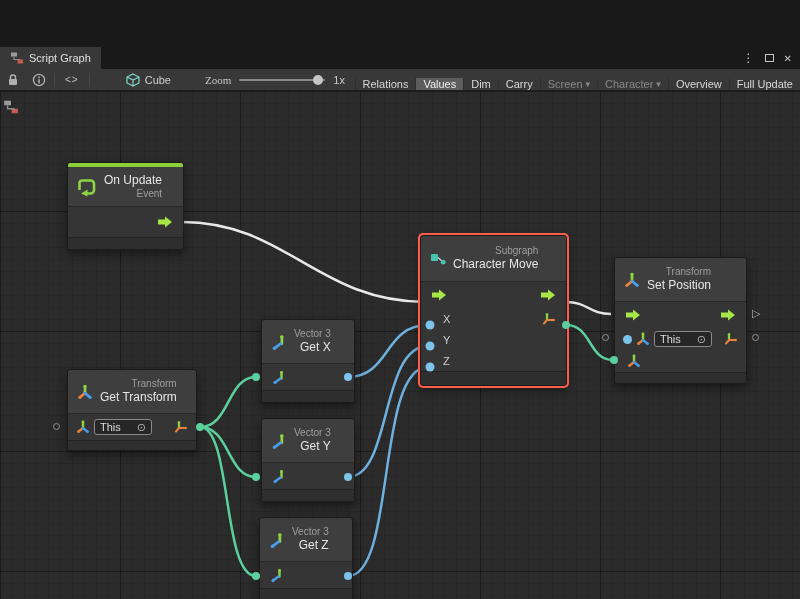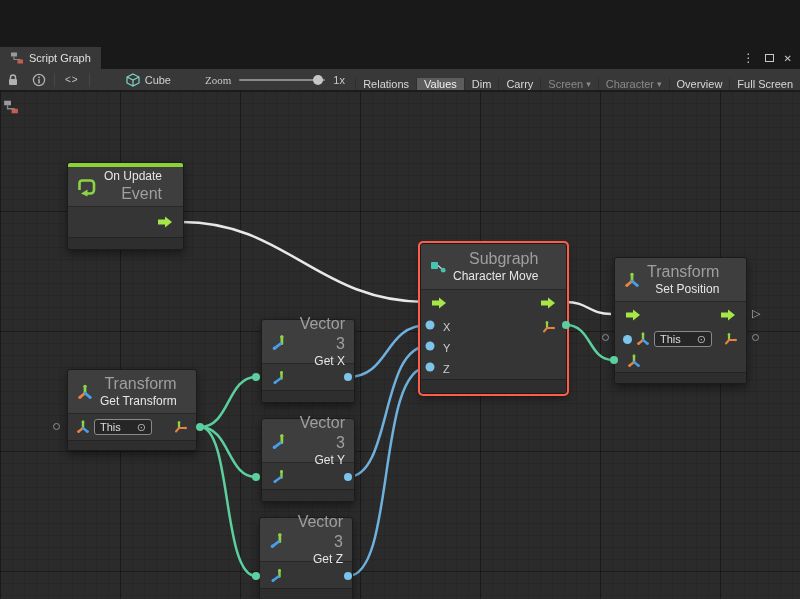--- a/index.html
+++ b/index.html
@@ -53,21 +53,21 @@
   .dot-blue { fill:var(--port-blue,#7cc4ea); }
 
   
   .node { position:absolute; background:#373737; border:1px solid #1b1b1b; border-radius:3px;
     box-shadow:0 4px 10px rgba(0,0,0,.45); color:#ddd; font-size:11px; }
   .node.selected { box-shadow:0 0 0 2px var(--selection-red,#ff5d4c), 0 4px 10px rgba(0,0,0,.45); }
   .accent-top { height:4px; background:var(--accent-green,#8cd137); border-radius:2px 2px 0 0; }
   .node-header { display:flex; align-items:center; gap:7px; padding:5px 9px; background:#3e3e3e;
     border-bottom:1px solid #282828; border-radius:3px 3px 0 0; }
   .titles { display:flex; flex-direction:column; line-height:1.25; }
-  .node-cat { font-size:16px; color:#9f9f9f; }
+  .node-cat { font-size:10px; color:#9f9f9f; }
   .node-title { font-size:12px; color:#e6e6e6; }
   .node-body { background:#353535; }
   .port-row { display:flex; align-items:center; padding:0 10px; gap:5px; }
   .row-flow { height:26px; justify-content:space-between; }
   .row-21 { height:21px; }
   .row-26 { height:26px; }
   .row-22 { height:22px; }
   .port-label { color:#cfcfcf; padding-left:12px; }
   .node-footer { height:12px; background:#2e2e2e; border-top:1px solid #232323; border-radius:0 0 3px 3px; }
   .pdot { width:9px; height:9px; border-radius:50%; background:var(--port-blue,#7cc4ea); flex:0 0 auto; }
@@ -211,21 +211,21 @@
           <span class="caret">▾</span>
       </span>
       <span class="tb-btn disabled">
         <span>Character</span>
           <span class="caret">▾</span>
       </span>
       <span class="tb-btn">
           <span>Overview</span>
         </span>
       <span class="tb-btn">
-          <span>Full Screen</span>
+          <span>Full Update</span>
         </span>
     </span>
   </div>
 
   <div class="canvas">
 
     <svg class="wire-layer" width="800" height="555" viewBox="0 0 800 555">
       <path class="wire w-white" d="M182 131 C 286 131, 318 211, 426 211"></path>
       <path class="wire w-white" d="M566 211 C 588 211, 589 223, 611 223"></path>
       <path class="wire w-teal" d="M566 234 C 592 234, 588 269, 613 269"></path>
@@ -255,21 +255,21 @@
       <div class="node-body">
         <div class="port-row" style="height:30px;justify-content:flex-end">
           <svg class="flow-arrow">
               <use href="#sym-flow"></use>
             </svg>
         </div>
       </div>
       <div class="node-footer"></div>
     </div>
 
-    <div class="node selected" style="left:420px;top:152px;width:147px">
+    <div class="node selected" style="left:420px;top:144px;width:147px">
       <div class="node-header" style="height:46px">
         <svg class="i16">
             <use href="#sym-subgraph"></use>
           </svg>
         <div class="titles">
           <span class="node-cat">Subgraph</span>
           <span class="node-title">Character Move</span>
         </div>
       </div>
       <div class="node-body">

